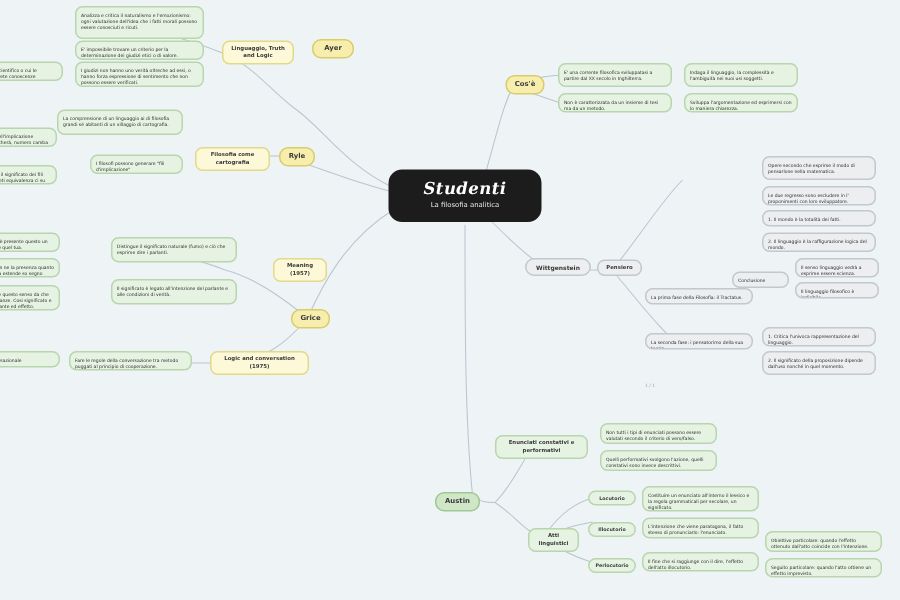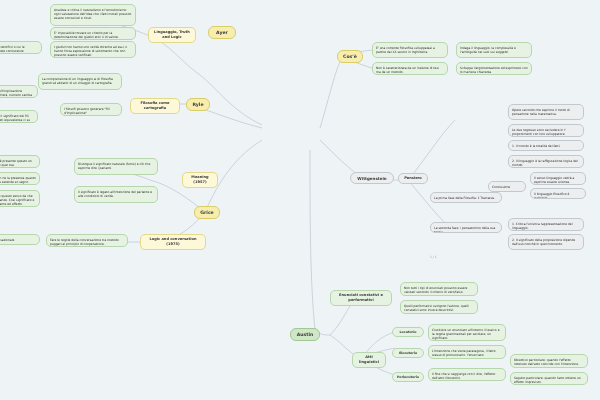--- a/index.html
+++ b/index.html
@@ -120,20 +120,24 @@
       <path d="M310,150 C310,220 310,280 315,330"></path>
       <path d="M315,330 C320,335 325,335 330,335"></path>
       <path d="M330,335 C345,320 350,300 360,295"></path>
       <path d="M330,335 C345,345 350,355 362,358"></path>
       <path d="M362,358 C375,340 385,335 395,332"></path>
       <path d="M362,358 C375,352 385,350 395,348"></path>
       <path d="M362,358 C375,368 385,372 395,375"></path>
     </g>
   </svg>
 
+  <div id="root" style="left:259px; top:113px; width:82px;">
+    <div class="title">Studenti</div>
+    <div class="subtitle">La filosofia analitica</div>
+  </div>
 
   <div class="node branch-label c-yellow-strong" style="left:208px; top:26px; width:28px;">Ayer</div>
 
   <div class="node sub-label c-yellow" style="left:148px; top:27px; width:48px;">Linguaggio, Truth and Logic</div>
 
   <div class="node leaf c-green" style="left:50px; top:4px; width:86px; height:22px;">Analizza e critica il naturalismo e l'emozionismo: ogni valutazione dell'idea che i fatti morali possono essere conosciuti e ricuti.</div>
   <div class="node leaf c-green" style="left:50px; top:27px; width:86px; height:13px;">E' impossibile trovare un criterio per la determinazione dei giudizi etici o di valore.</div>
   <div class="node leaf c-green" style="left:50px; top:41px; width:86px; height:17px;">I giudizi non hanno uno verità oltreche ad essi, o hanno forza espressione di sentimento che non possono essere verificati.</div>
   <div class="node leaf c-green" style="left:-12px; top:41px; width:54px; height:13px;">e e scientifico o cui le concrete conoscenze</div>
 

